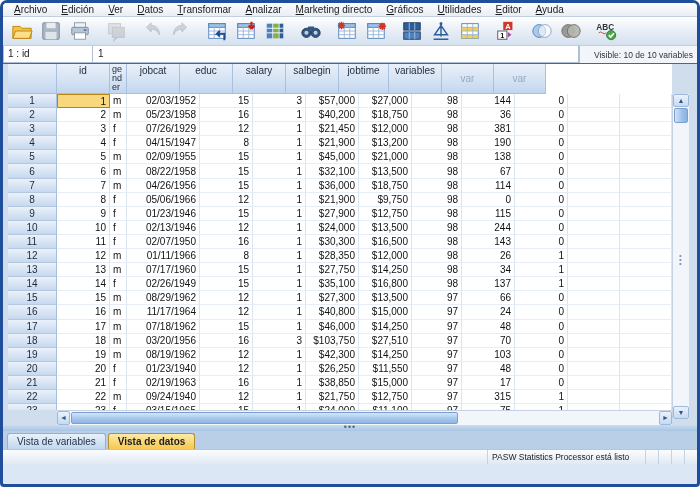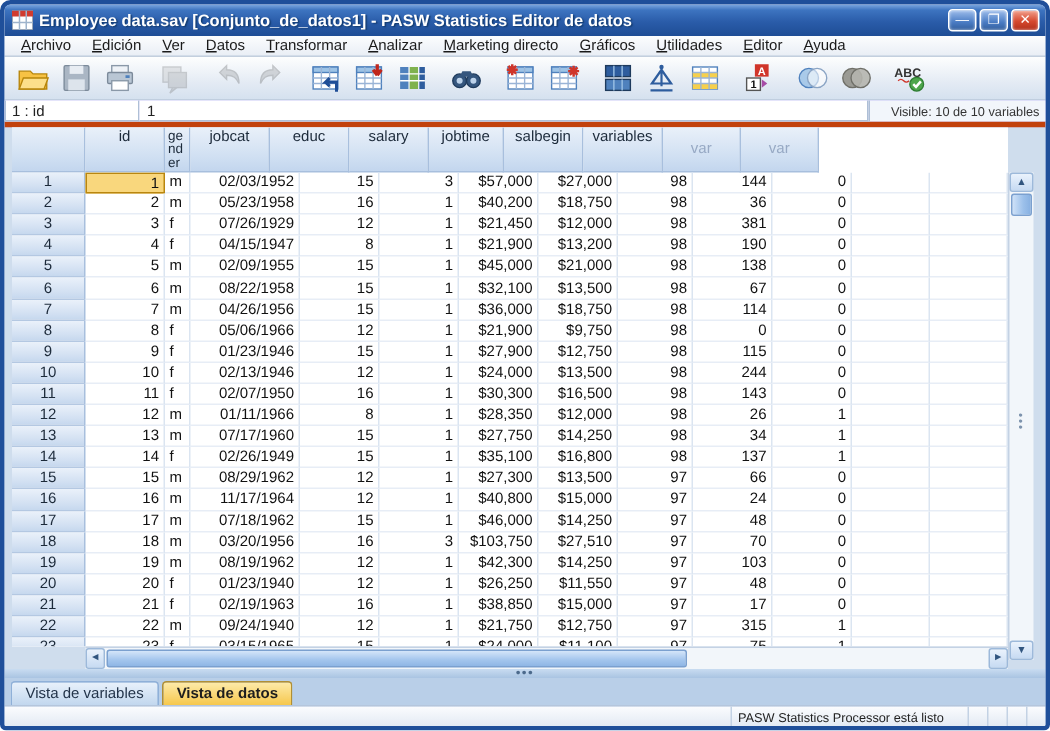--- a/index.html
+++ b/index.html
@@ -29,21 +29,21 @@
   
   .toolbar { height:29px; flex:0 0 29px; background:linear-gradient(#fdfefe,#e4ebf4 60%,#d5e1ef);
              display:flex; align-items:center; padding:0 4px; border-bottom:1px solid #c0cedf; }
   .tb-btn { width:29px; height:26px; display:flex; align-items:center; justify-content:center;
             border-radius:3px; cursor:pointer; flex:0 0 auto; }
   .tb-btn.disabled { opacity:.45; filter:grayscale(.8); cursor:default; }
   .tb-gap { width:7px; flex:0 0 7px; }
 
   
   .cellref { height:18px; flex:0 0 18px; background:#c4b5fd; display:flex; align-items:stretch;
-             border-bottom:4px solid #c2410c; }
+             border-bottom:1px solid #c2410c; }
   .cellref .refbox { width:90px; flex:0 0 90px; background:#fff; border:1px solid #aebfd6; border-top:none;
                      font-size:10px; color:#222; padding:2px 4px; }
   .cellref .editor { flex:1; background:#fff; border:1px solid #aebfd6; border-left:none; border-top:none;
                      font-size:10px; color:#222; padding:2px 5px; }
   .cellref .visinfo { width:118px; flex:0 0 118px; background:#f2f6fb; border-left:1px solid #aebfd6;
                       font-size:8.5px; color:#333; display:flex; align-items:center; justify-content:flex-end;
                       padding-right:4px; white-space:nowrap; }
 
   
   .grid-section { flex:0 0 361px; height:361px; position:relative; padding-left:5px; background:#cfdded; }
@@ -101,33 +101,20 @@
   .sb-spacer { flex:1; }
   .sb-msg { width:158px; flex:0 0 158px; border-left:1px solid #c3d2e4; font-size:8.5px; color:#222;
             display:flex; align-items:center; padding-left:4px; white-space:nowrap; }
   .sb-cell { width:13px; flex:0 0 13px; border-left:1px solid #c3d2e4; }
 </style>
 </head>
 <body>
 
 <div class="window">
 
-  <div class="titlebar">
-    <svg class="title-icon" viewBox="0 0 14 13">
-      <rect x="0" y="0" width="14" height="13" fill="#fff" stroke="#7a8aa0"></rect>
-      <rect x="0" y="0" width="14" height="4" fill="#d03b2f"></rect>
-      <path d="M0 8h14 M5 0v13 M9.5 0v13" stroke="#9fb4cc" stroke-width="1" fill="none"></path>
-    </svg>
-    <div class="title-text">Employee data.sav [Conjunto_de_datos1] - PASW Statistics Editor de datos</div>
-    <div class="win-btns">
-      <div class="win-btn min">—</div>
-      <div class="win-btn max">❐</div>
-      <div class="win-btn close">✕</div>
-    </div>
-  </div>
 
   <div class="menubar">
       <div class="menu-item">Archivo</div>
       <div class="menu-item">Edición</div>
       <div class="menu-item">Ver</div>
       <div class="menu-item">Datos</div>
       <div class="menu-item">Transformar</div>
       <div class="menu-item">Analizar</div>
       <div class="menu-item">Marketing directo</div>
       <div class="menu-item">Gráficos</div>
@@ -293,22 +280,22 @@
 
   <div class="grid-section">
     <div class="grid">
       <div class="hdr-row">
           <div class="hcell corner"></div>
           <div class="hcell" style="width: 53px;">id</div>
           <div class="hcell gender-h" style="width: 17px;">gender</div>
           <div class="hcell" style="width: 53px;">jobcat</div>
           <div class="hcell" style="width: 53px;">educ</div>
           <div class="hcell" style="width: 53px;">salary</div>
+          <div class="hcell" style="width: 53px;">salbegin</div>
           <div class="hcell" style="width: 50px;">jobtime</div>
-          <div class="hcell" style="width: 53px;">salbegin</div>
           <div class="hcell" style="width: 53px;">variables</div>
           <div class="hcell ghost" style="width: 52px;">var</div>
           <div class="hcell ghost" style="width: 52px;">var</div>
         </div>
       <div class="rows">
           <div class="drow">
             <div class="rhdr">1</div>
             <div class="dcell right selected" style="width: 53px;">1</div>
             <div class="dcell left" style="width: 17px;">m</div>
             <div class="dcell right" style="width: 73px;">02/03/1952</div>

